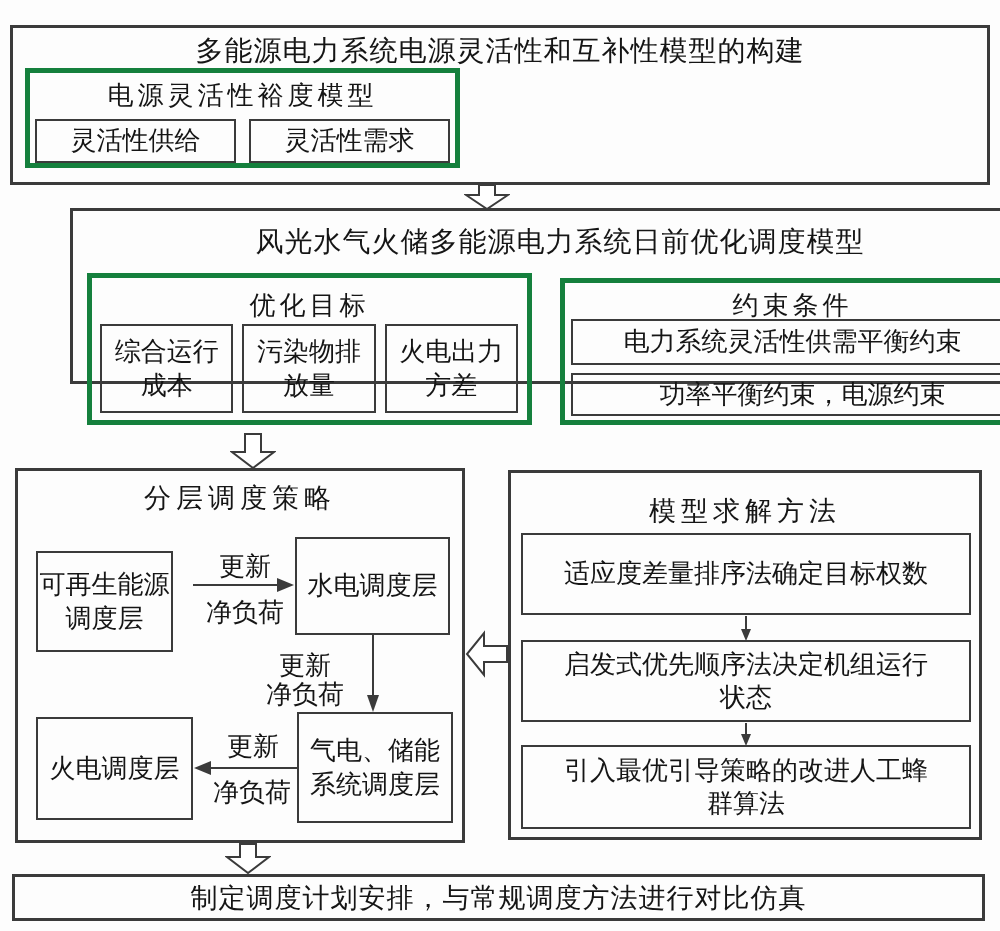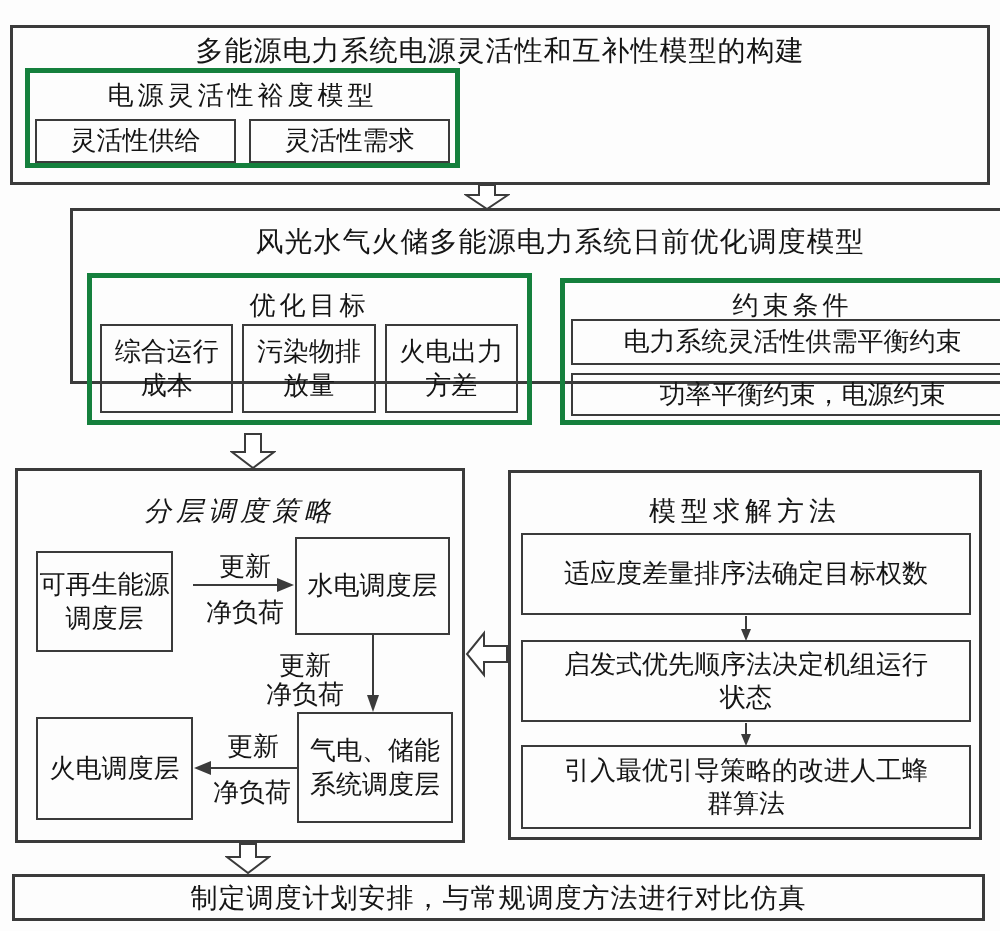--- a/index.html
+++ b/index.html
@@ -59,21 +59,21 @@
   #s2l .hdr { top: 10px; }
   #s2l .row { left: 8px; right: 9px; top: 46px; height: 89px; gap: 9px; }
   #s2l .row .cell { flex: 1 1 0; }
   #s2r { left: 487px; top: 67px; width: 465px; height: 147px; }
   #s2r .hdr { top: 5px; }
   #s2r .c1 { left: 6px; right: 6px; top: 36px; height: 46px; }
   #s2r .c2 { left: 6px; right: 6px; top: 90px; height: 43px; padding-left: 20px; }
 
   
   #s3l { left: 15px; top: 468px; width: 450px; height: 375px; }
-  #s3l .hdr2 { top: 22px; font-style: italic; }
+  #s3l .hdr2 { top: 9px; }
   #n-renew   { left: 18px;  top: 65px;  width: 137px; height: 101px; margin-top: 15px; }
   #n-hydro   { left: 277px; top: 66px;  width: 155px; height: 98px; }
   #n-gas     { left: 279px; top: 241px; width: 156px; height: 111px; }
   #n-thermal { left: 18px;  top: 246px; width: 157px; height: 103px; }
   #a-rh { left: 175px; top: 105px; }
   #a-hg { left: 348px; top: 164px; }
   #a-gt { left: 175px; top: 288px; }
   #lbl-u1 { left: 180px; top: 78px;  width: 94px; }
   #lbl-n1 { left: 178px; top: 124px; width: 98px; }
   #lbl-u2 { left: 240px; top: 177px; width: 94px; }

